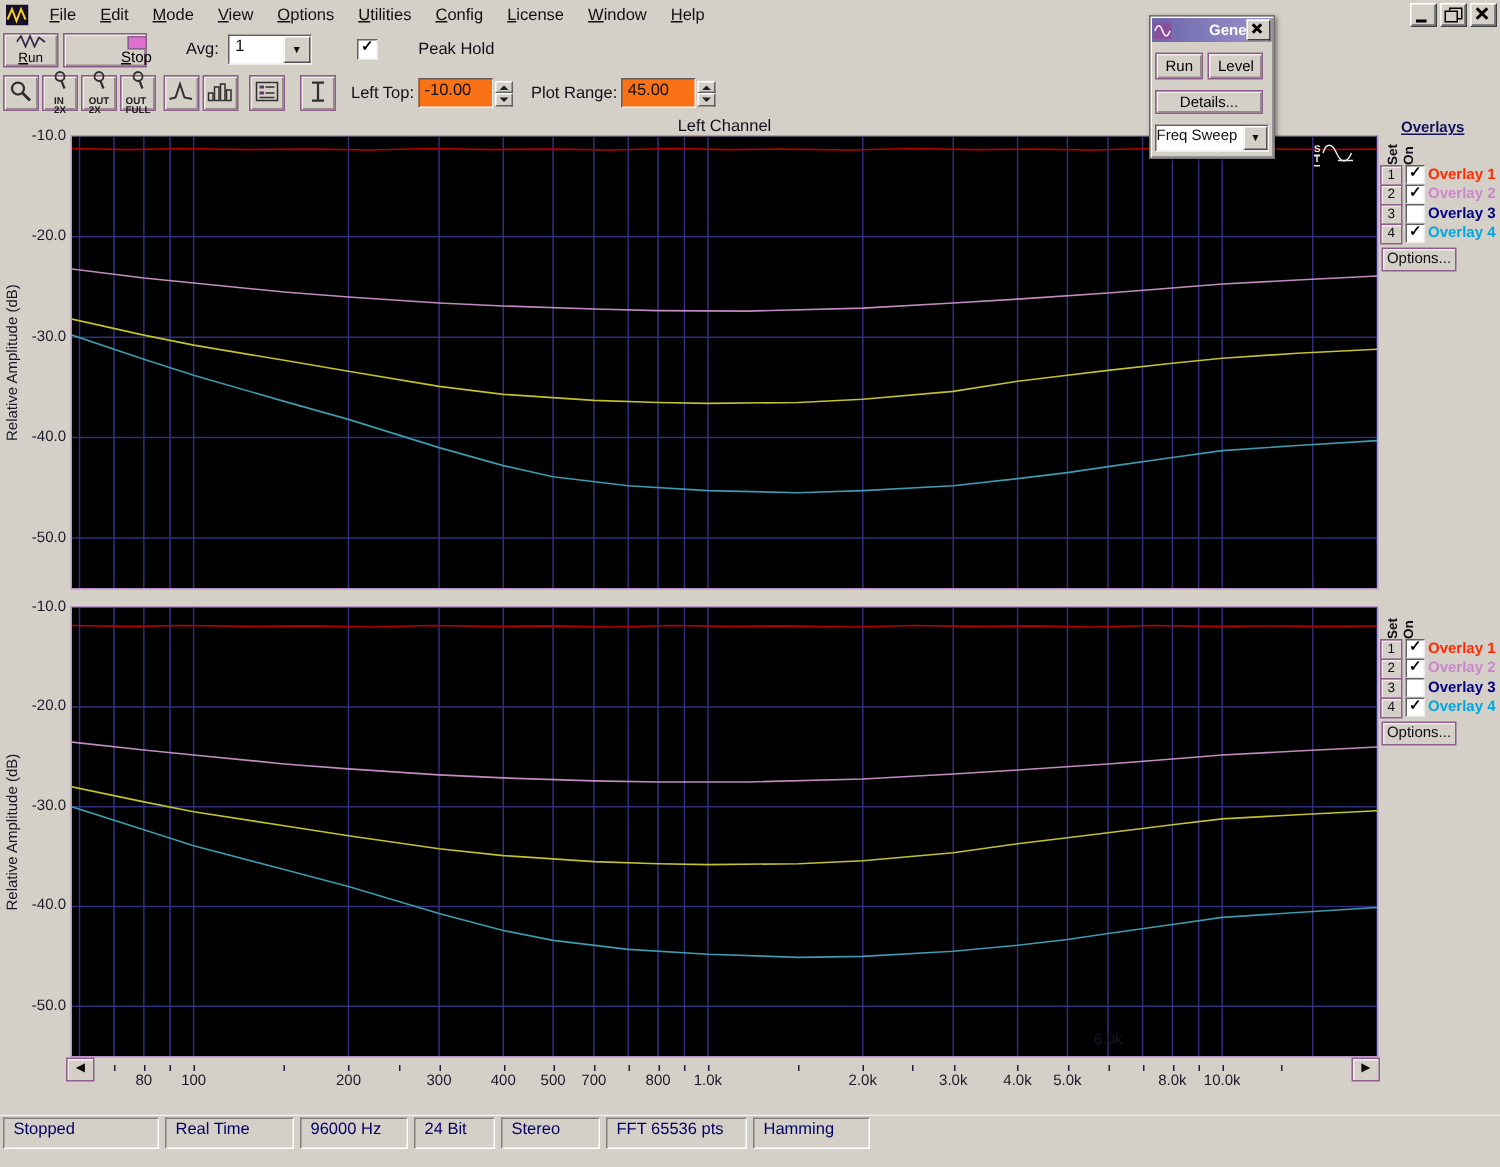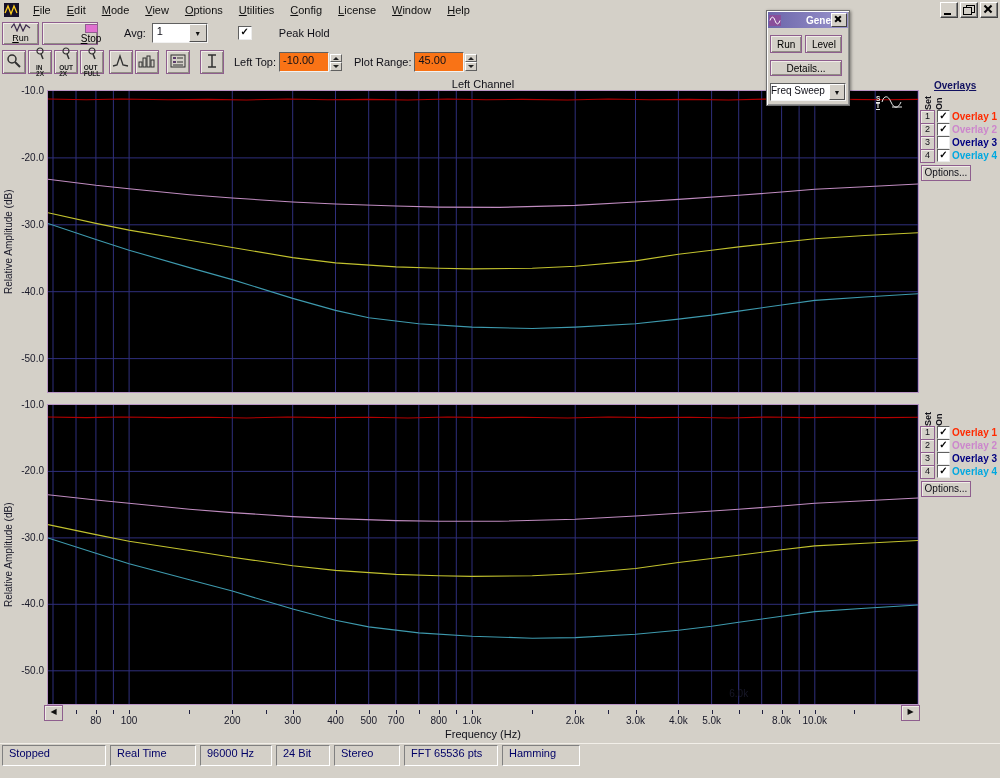--- a/index.html
+++ b/index.html
@@ -350,21 +350,20 @@
         <div class="xlab" style="left: 418.726px; top: 637px;">800</div>
         <div class="xlab" style="left: 451.951px; top: 637px;">1.0k</div>
         <div class="xlab" style="left: 555.157px; top: 637px;">2.0k</div>
         <div class="xlab" style="left: 615.528px; top: 637px;">3.0k</div>
         <div class="xlab" style="left: 658.363px; top: 637px;">4.0k</div>
         <div class="xlab" style="left: 691.588px; top: 637px;">5.0k</div>
         <div class="xlab" style="left: 718.734px; top: 610px;">6.0k</div>
         <div class="xlab" style="left: 761.569px; top: 637px;">8.0k</div>
         <div class="xlab" style="left: 794.794px; top: 637px;">10.0k</div>
       </div>
-    <div id="freq-label">Frequency (Hz)</div>
 
     <div class="ovlpanel" id="ovlL">
       <div class="ovl-header">Overlays</div>
       <div class="setonrow">
         <span class="vlab" style="left:-1px;top:5px;">Set</span>
         <span class="vlab" style="left:10px;top:5px;">On</span>
       </div>
       <div class="ovlrow">
         <span class="numbtn">1</span>
         <span class="cb">✓</span>

